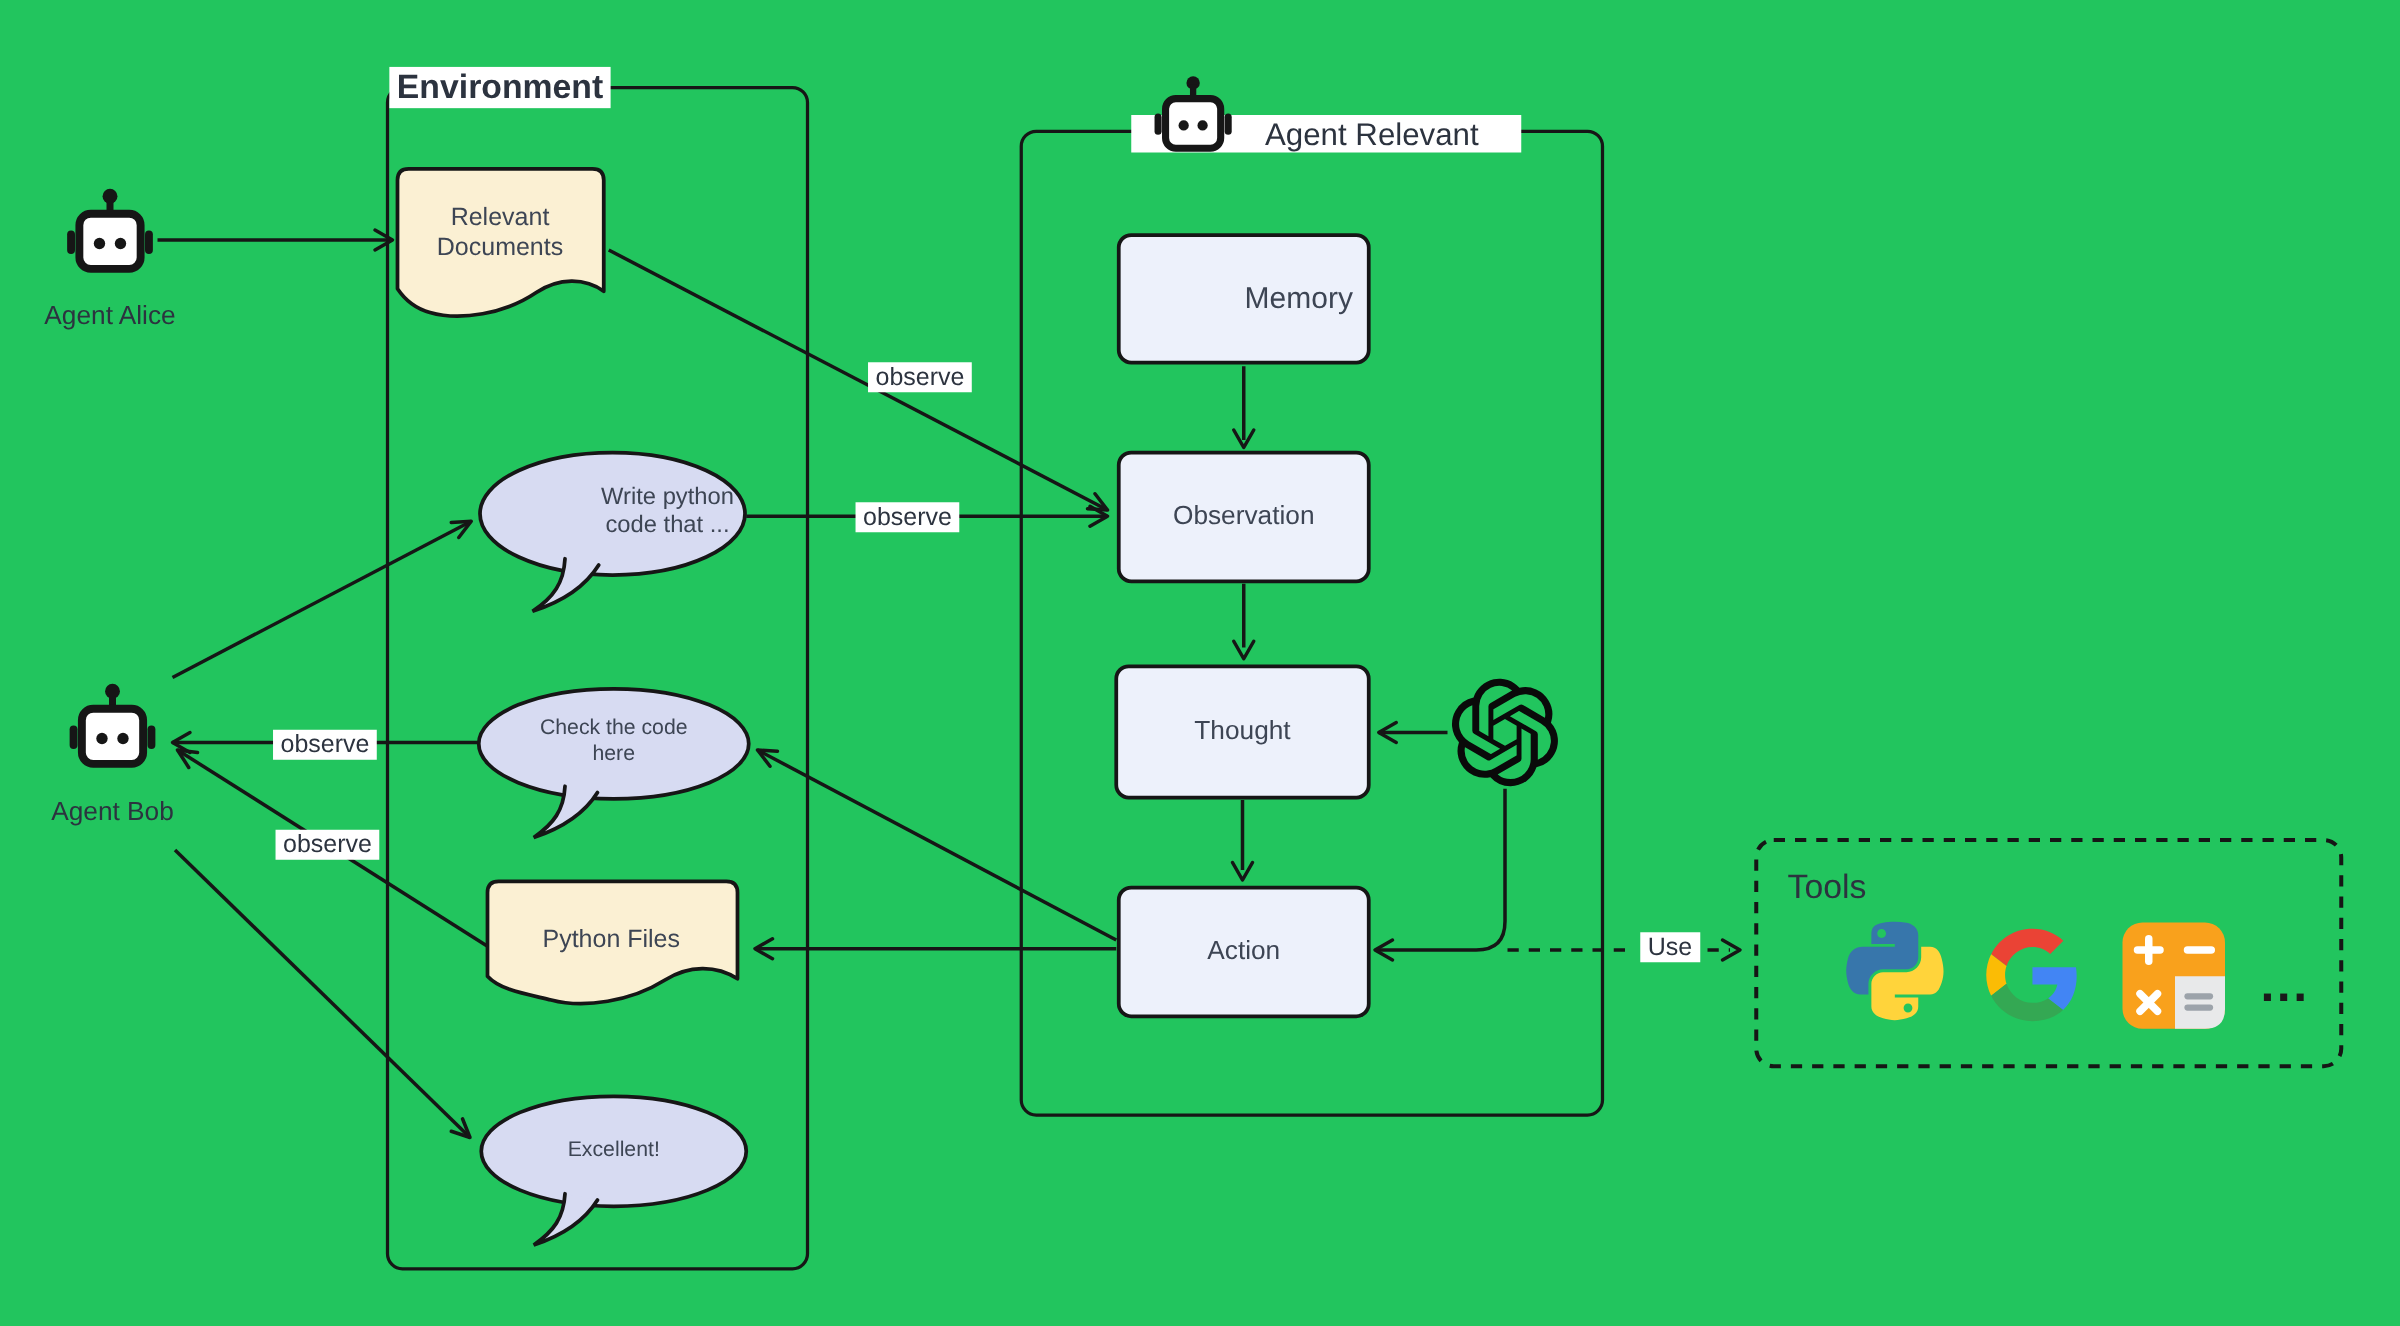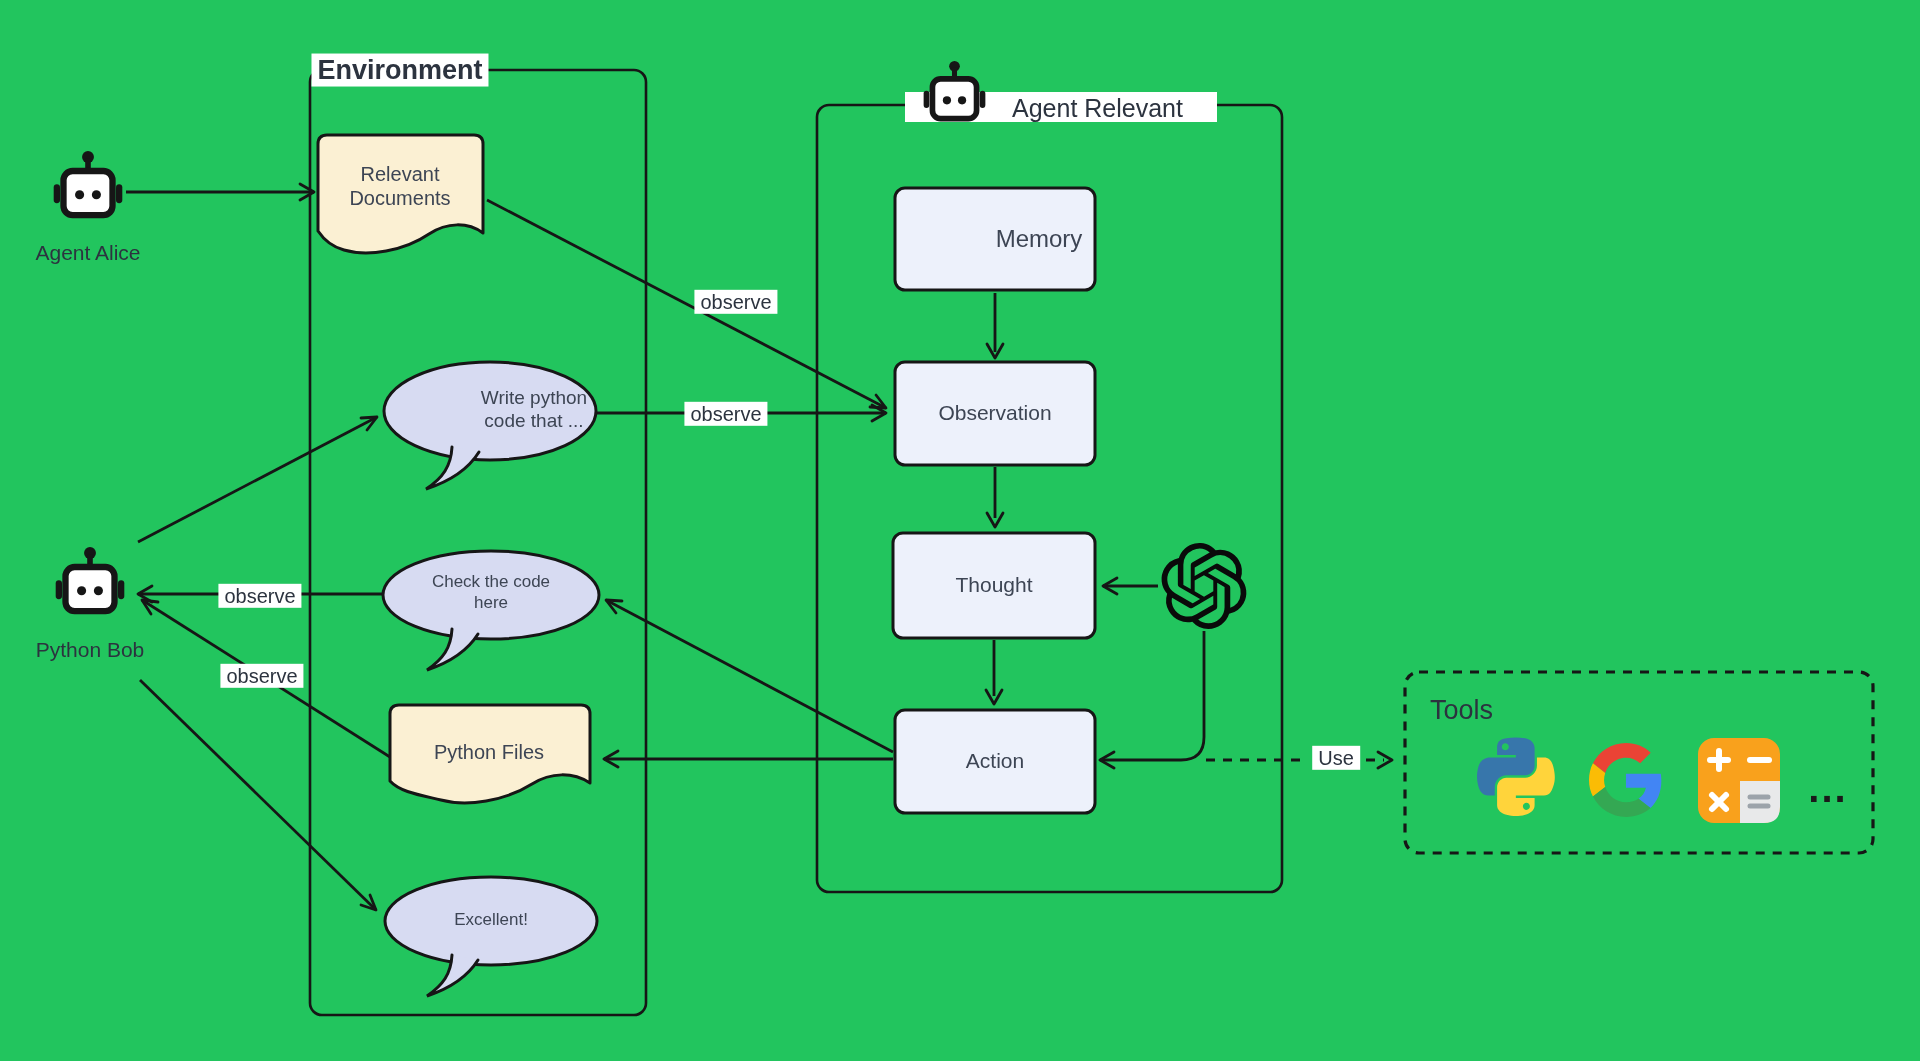--- a/index.html
+++ b/index.html
@@ -162,21 +162,21 @@
     <g style="stroke:var(--calc-symbol-gray)" stroke-width="5" stroke-linecap="round">
       <line x1="1750" y1="797" x2="1768" y2="797"></line>
       <line x1="1750" y1="806" x2="1768" y2="806"></line>
     </g>
   </g>
 </svg>
 
 <div class="lbl bg" style="left:400px;top:70px;font-size:27px;font-weight:600;">Environment</div>
 <div class="lbl lefty" style="left:1012px;top:108px;font-size:25px;font-weight:500;">Agent Relevant</div>
 <div class="lbl" style="left:88px;top:253px;font-size:21px;">Agent Alice</div>
-<div class="lbl" style="left:90px;top:650px;font-size:21px;">Python Bob</div>
+<div class="lbl" style="left:90px;top:650px;font-size:21px;">Agent Bob</div>
 
 <div class="lbl shape" style="left:400px;top:186px;font-size:20px;">Relevant
 Documents</div>
 <div class="lbl shape" style="left:490px;top:409px;font-size:19px;margin-left:44px;">Write python
 code that ...</div>
 <div class="lbl shape" style="left:491px;top:593px;font-size:17px;">Check the code
 here</div>
 <div class="lbl shape" style="left:489px;top:752px;font-size:20px;">Python Files</div>
 <div class="lbl shape" style="left:491px;top:920px;font-size:17px;text-align:center;">Excellent!</div>
 

